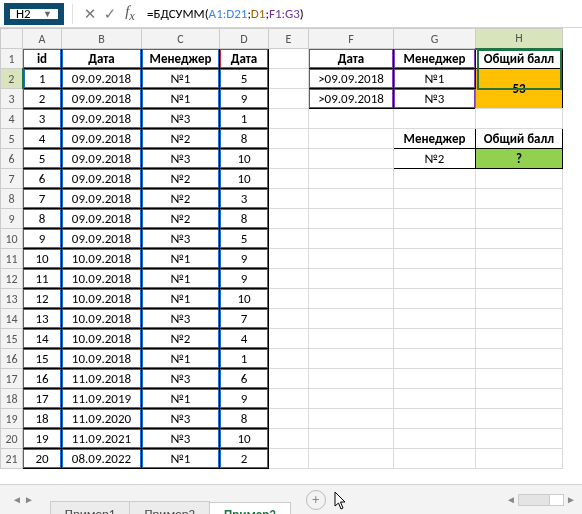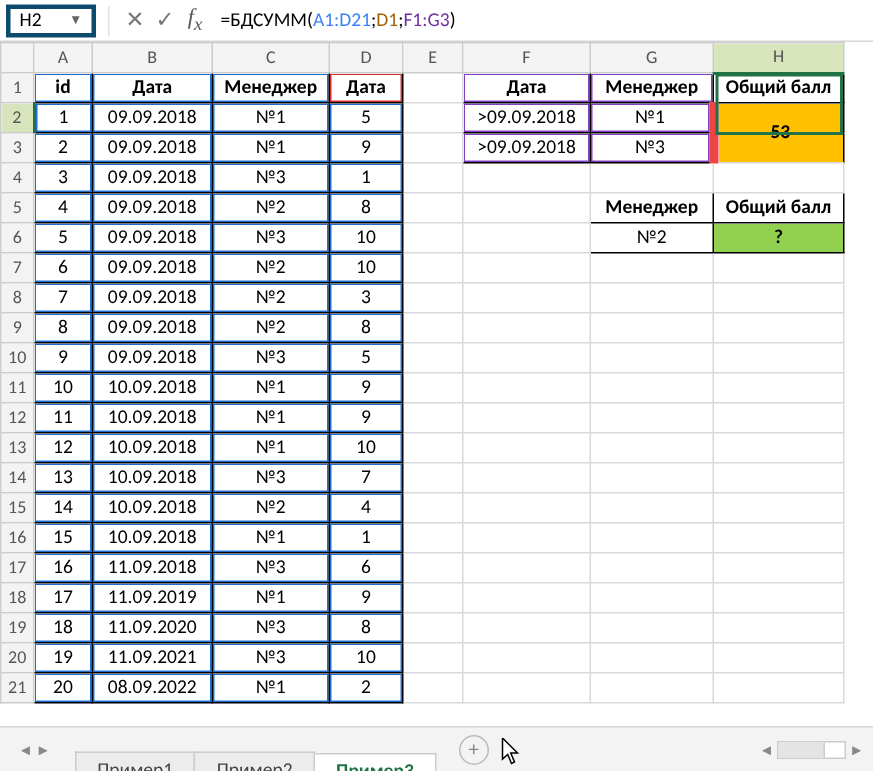--- a/index.html
+++ b/index.html
@@ -18,21 +18,21 @@
     display: flex;
     align-items: center;
     height: 28px;
     border-bottom: 1px solid #d4d4d4;
     padding: 0 4px;
     gap: 2px;
   }
   .namebox {
     width: 60px;
     height: 22px;
-    border: 3px solid #0c4a6e;
+    border: 6px solid #0c4a6e;
     background: #fff;
     padding: 0 6px;
     display: flex;
     align-items: center;
     justify-content: space-between;
     font-size: 13px;
   }
   .namebox .dd { font-size: 9px; color: #666; }
   .vsep { width: 1px; height: 20px; background: #e0e0e0; margin: 0 6px; }
   .fbar .ico { width: 18px; text-align: center; color: #777; font-size: 15px; }
@@ -227,21 +227,21 @@
 
   <tr>
     <th class="rowhdr sel-rowhdr">2</th>
     <td class="b-all rng-blue">1</td>
     <td class="b-all rng-blue">09.09.2018</td>
     <td class="b-all rng-blue">№1</td>
     <td class="b-all rng-blue">5</td>
     <td></td>
     <td class="b-all rng-purple">&gt;09.09.2018</td>
     <td class="b-all rng-purple">№1</td>
-    <td class="b-t b-l b-r cell-orange bold" style="border-left:6px solid #ef4444;border-right:1px solid #000;border-top:1px solid #000" rowspan="2">53</td>
+    <td class="b-t b-l b-r cell-orange bold" style="border-left:1px solid #ef4444;border-right:1px solid #000;border-top:1px solid #000" rowspan="2">53</td>
   </tr>
 
   <tr>
     <th class="rowhdr">3</th>
     <td class="b-all rng-blue">2</td>
     <td class="b-all rng-blue">09.09.2018</td>
     <td class="b-all rng-blue">№1</td>
     <td class="b-all rng-blue">9</td>
     <td></td>
     <td class="b-all rng-purple">&gt;09.09.2018</td>

